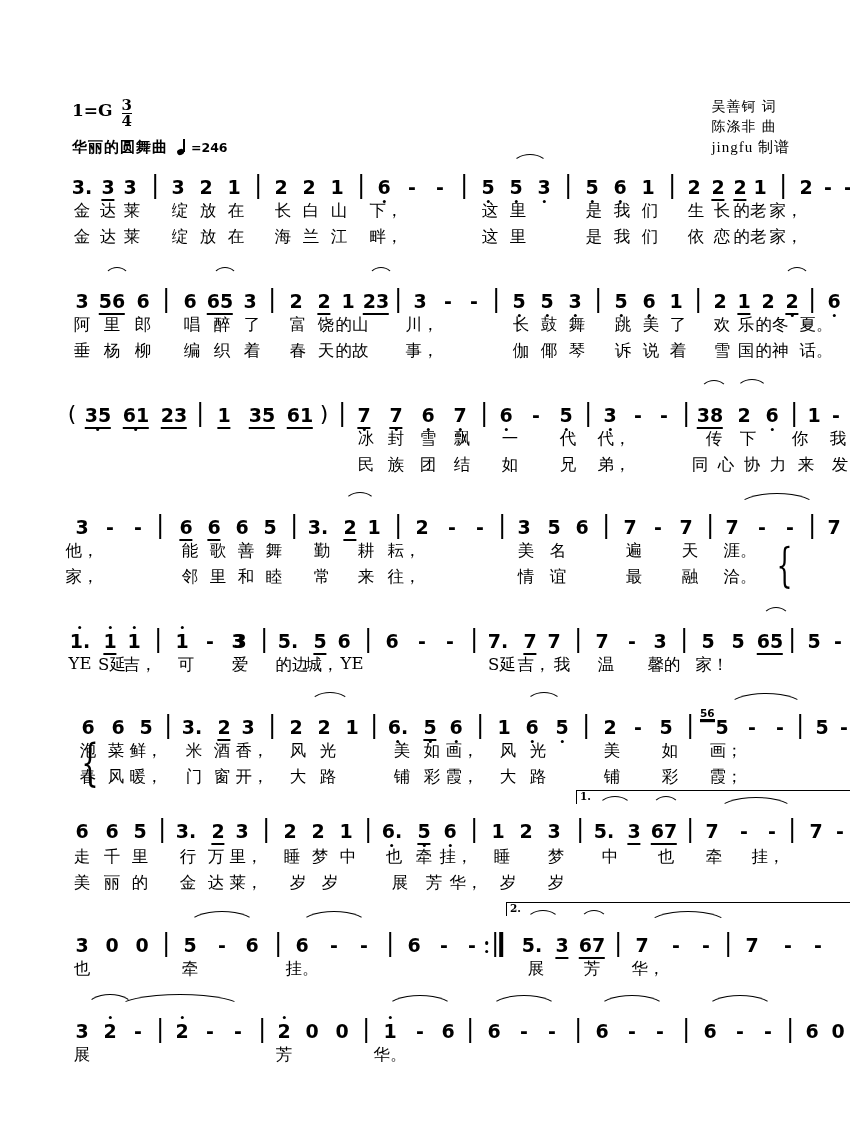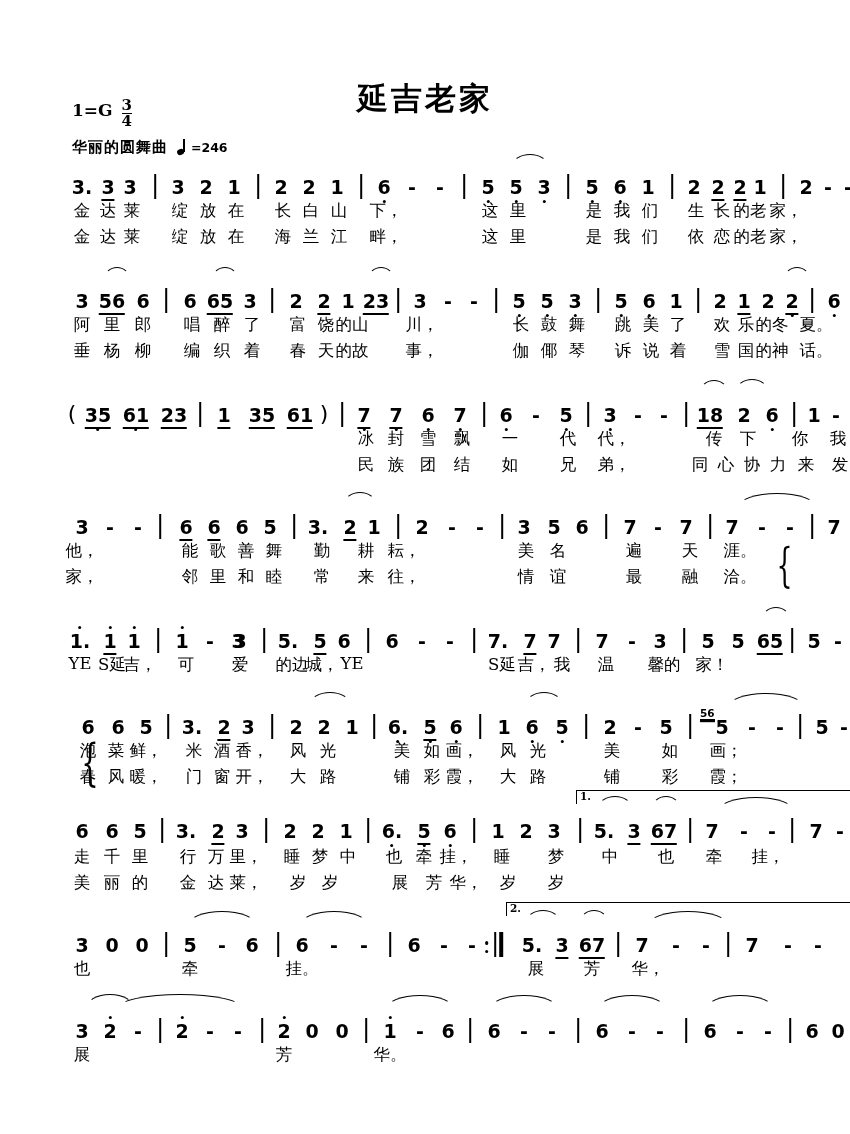--- a/index.html
+++ b/index.html
@@ -104,41 +104,45 @@
   
   .paren{font-size:22px;font-weight:500;}
 </style>
 </head>
 <body>
 
 <div class="sheet">
 
   <div class="header">
 
-    <div class="title">延吉老家</div>
 
     <div class="keyblock">
       <div class="keyline">
         <span class="eq">1=</span>
         <span>G</span>
         <span class="meter">
           <span class="num">3</span>
           <span class="den">4</span>
         </span>
       </div>
       <div class="tempoline">
         <span class="style">华丽的圆舞曲</span>
         <span class="qnote">
           <i class="head"></i>
             <i class="stem"></i>
         </span>
         <span class="bpm">=246</span>
       </div>
     </div>
 
+    <div class="credits">
+      <div>吴善钶 词</div>
+      <div>陈涤非 曲</div>
+      <div class="romaji">jingfu 制谱</div>
+    </div>
   </div>
 
   <div id="music">
       <div class="system" style="position: absolute; left: 0px; top: 168px; width: 850px; height: 110px;">
         <div class="noteline" style="position: absolute; left: 0px; top: 0px; width: 850px; height: 30px;">
           <span class="nt" style="left: 82px;">3.</span>
           <span class="nt" style="left: 108px;"><span class="beam1" style="position: relative;">3</span></span>
           <span class="nt" style="left: 130px;">3</span>
           <span class="bar" style="left: 155px;"></span>
           <span class="nt" style="left: 178px;">3</span>
@@ -315,21 +319,21 @@
           <span class="nt oct-dn" style="left: 460px;">7</span>
           <span class="bar" style="left: 484px;"></span>
           <span class="nt oct-dn" style="left: 506px;">6</span>
           <span class="nt" style="left: 536px;">-</span>
           <span class="nt oct-dn" style="left: 566px;">5</span>
           <span class="bar" style="left: 588px;"></span>
           <span class="nt oct-dn" style="left: 610px;">3</span>
           <span class="nt" style="left: 638px;">-</span>
           <span class="nt" style="left: 664px;">-</span>
           <span class="bar" style="left: 686px;"></span>
-          <span class="nt" style="left: 710px;"><span class="beam1" style="position: relative;">18</span></span>
+          <span class="nt" style="left: 710px;"><span class="beam1" style="position: relative;">38</span></span>
           <span class="nt" style="left: 744px;">2</span>
           <span class="nt oct-dn" style="left: 772px;">6</span>
           <div class="slur" style="left: 700px; width: 26px; top: -16px;"></div>
           <div class="slur" style="left: 736px; width: 30px; top: -17px;"></div>
           <span class="bar" style="left: 794px;"></span>
           <span class="nt" style="left: 814px;">1</span>
           <span class="nt" style="left: 836px;">-</span>
         </div>
         <div class="lyricline" style="position: absolute; left: 0px; top: 32px; width: 850px; height: 26px;">
           <span class="ly" style="left: 366px;">冰</span>

